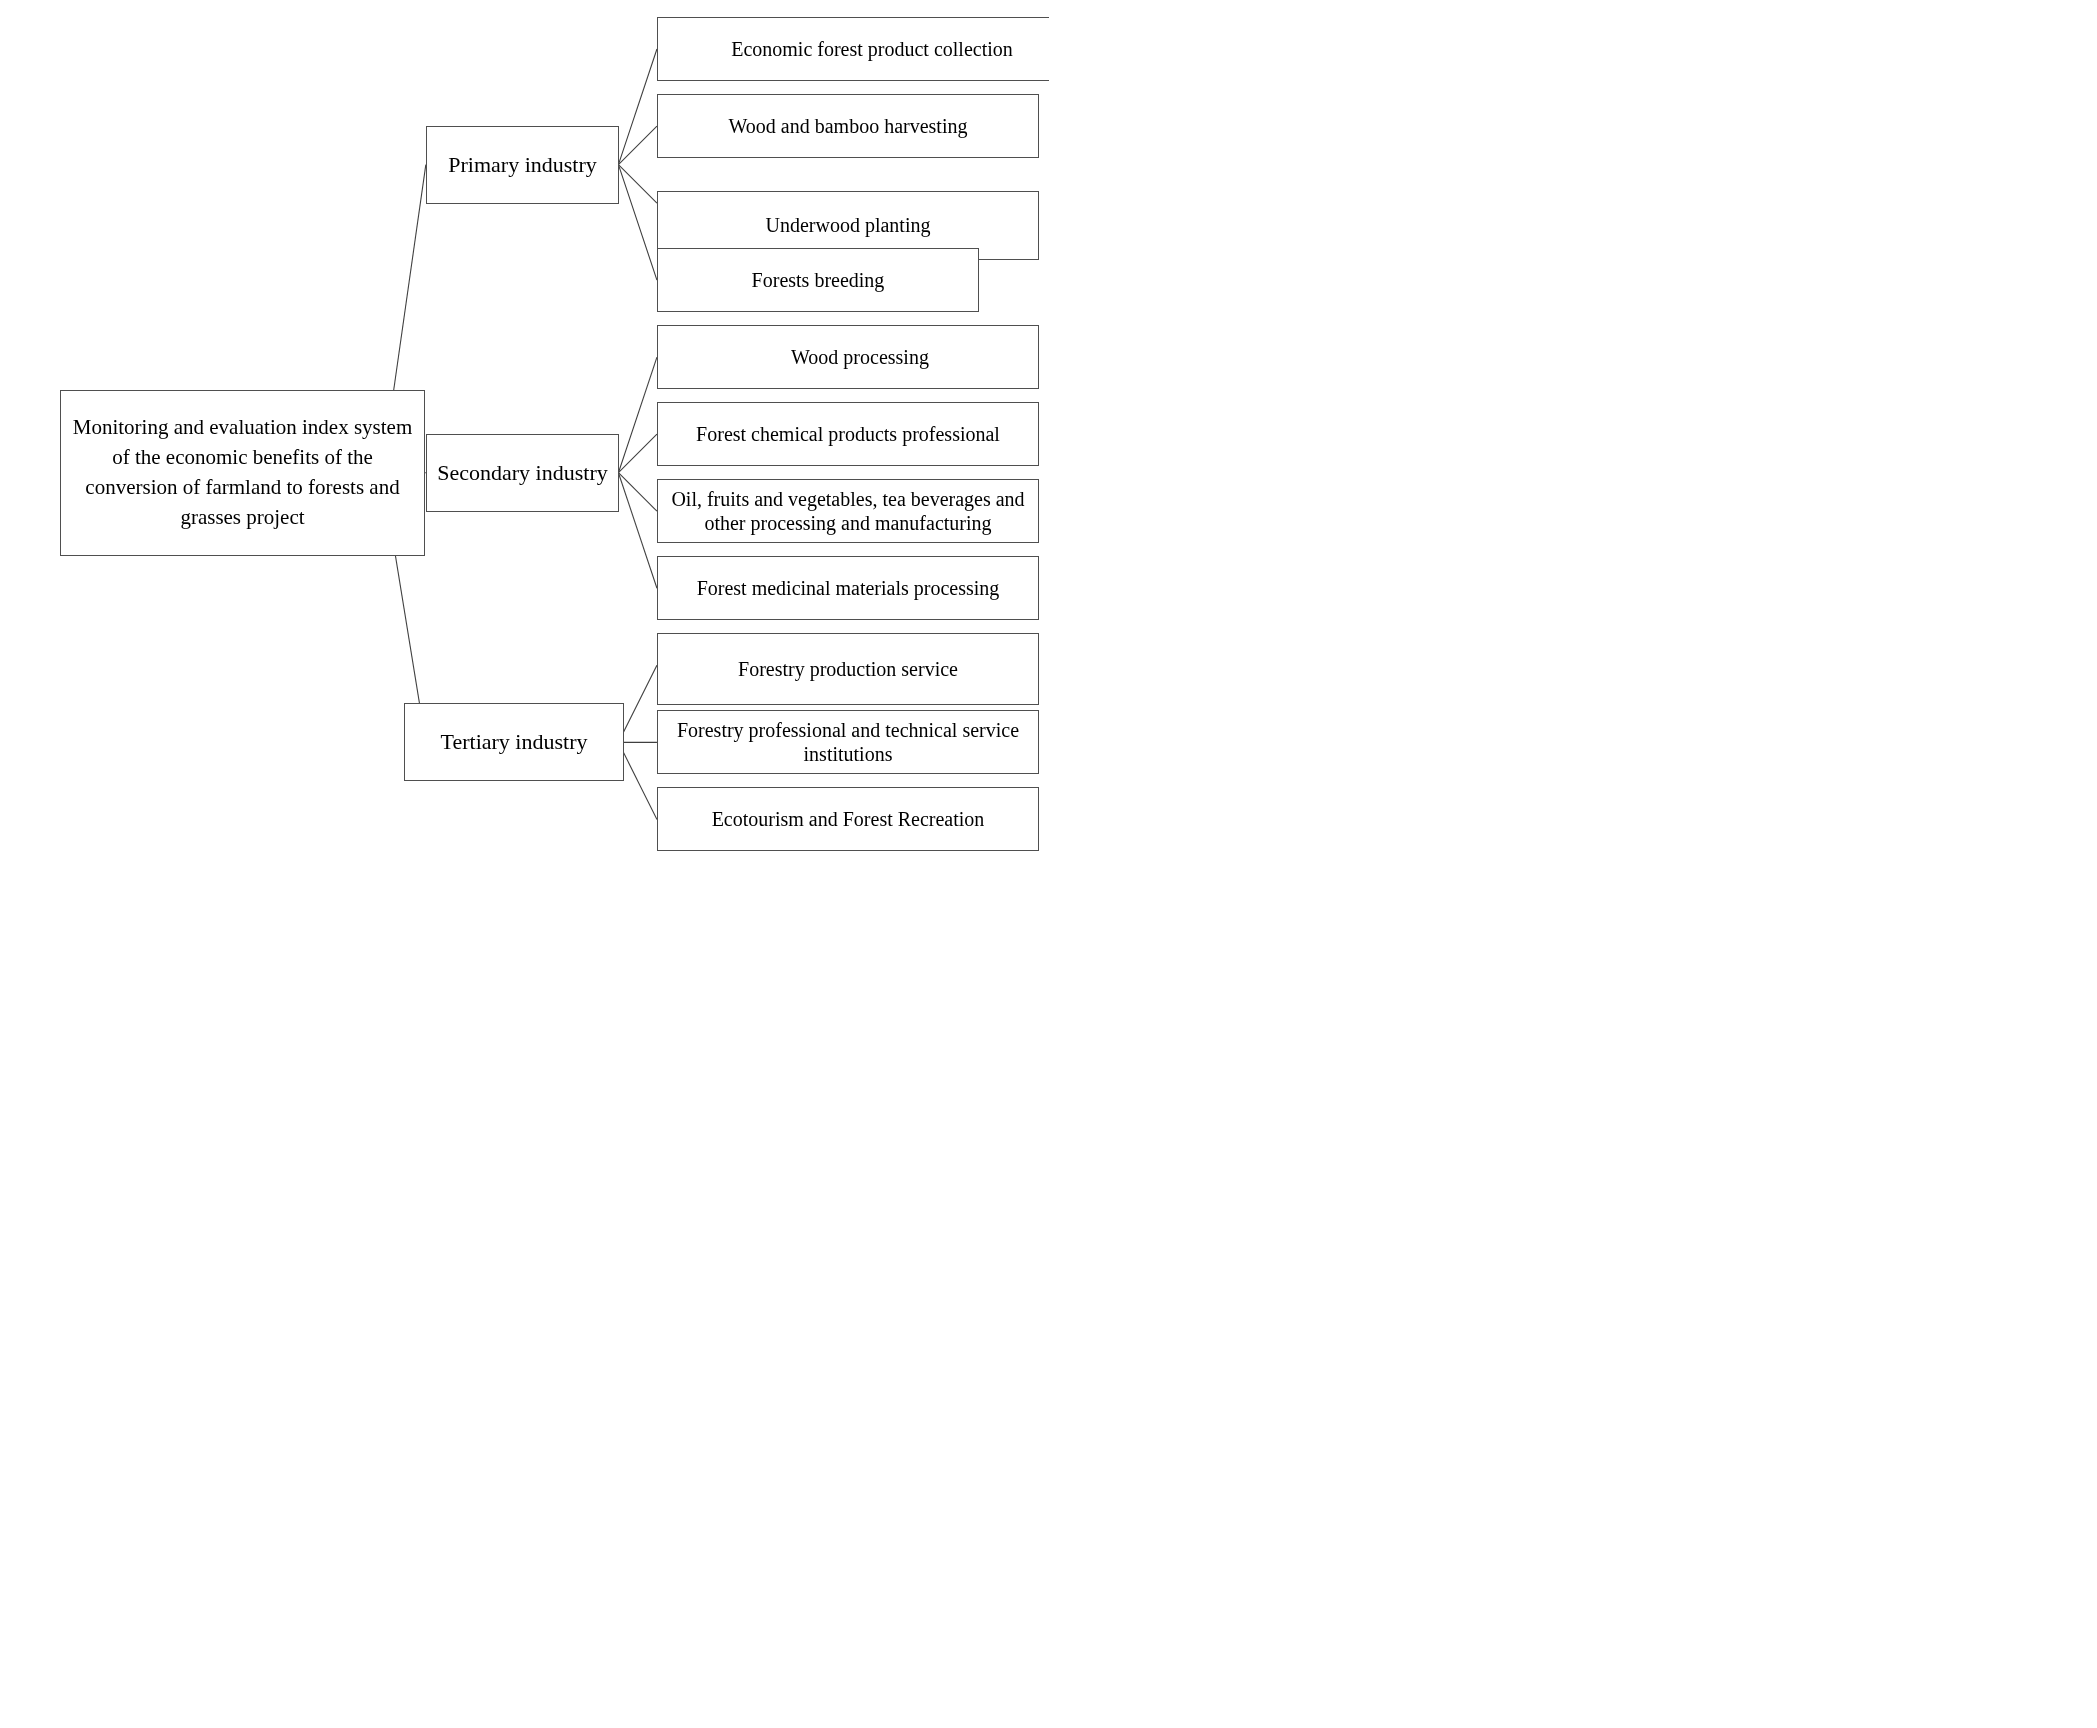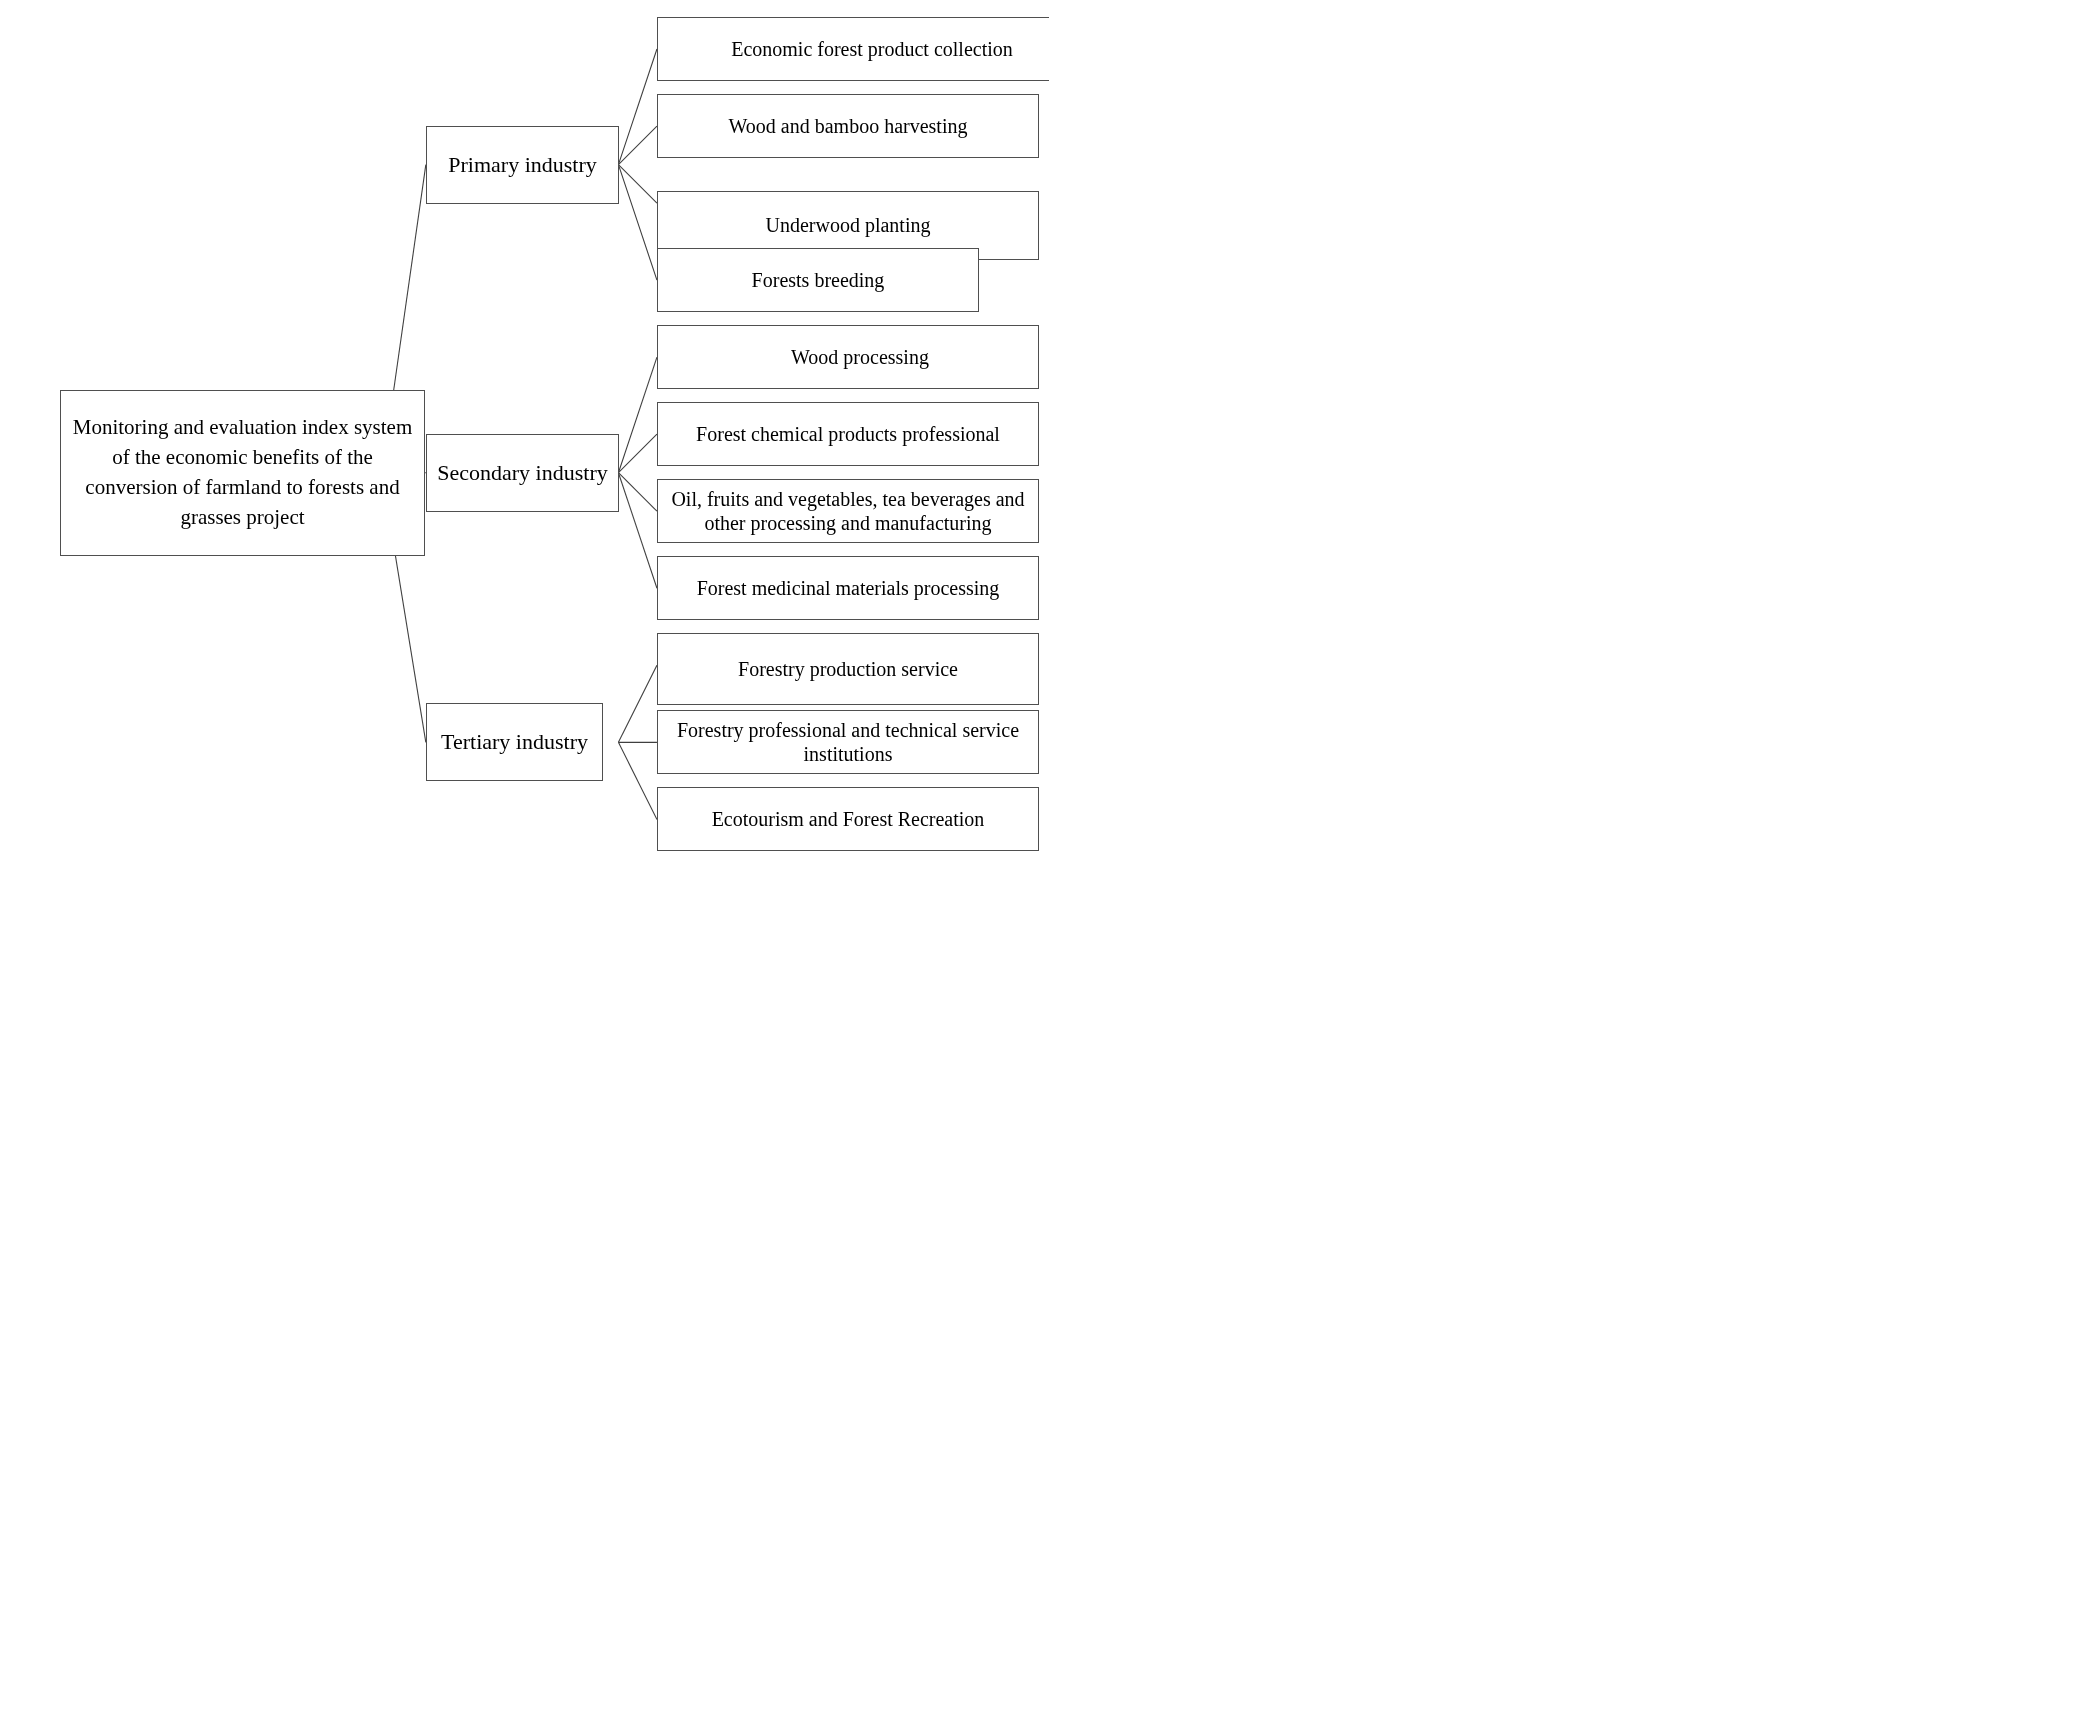--- a/index.html
+++ b/index.html
@@ -79,16 +79,16 @@
       <div class="box leaf" style="left: 657px; top: 248px; width: 322px; height: 64px;">Forests breeding</div>
       <div class="box industry" style="left: 426px; top: 126px; width: 193px; height: 78px;">Primary industry</div>
       <div class="box leaf" style="left: 657px; top: 325px; width: 382px; height: 64px; padding-left: 32px;">Wood processing</div>
       <div class="box leaf" style="left: 657px; top: 402px; width: 382px; height: 64px;">Forest chemical products professional</div>
       <div class="box leaf" style="left: 657px; top: 479px; width: 382px; height: 64px;">Oil, fruits and vegetables, tea beverages and other processing and manufacturing</div>
       <div class="box leaf" style="left: 657px; top: 556px; width: 382px; height: 64px;">Forest medicinal materials processing</div>
       <div class="box industry" style="left: 426px; top: 434px; width: 193px; height: 78px;">Secondary industry</div>
       <div class="box leaf" style="left: 657px; top: 633px; width: 382px; height: 72px;">Forestry production service</div>
       <div class="box leaf" style="left: 657px; top: 710px; width: 382px; height: 64px;">Forestry professional and technical service institutions</div>
       <div class="box leaf" style="left: 657px; top: 787px; width: 382px; height: 64px;">Ecotourism and Forest Recreation</div>
-      <div class="box industry" style="left: 426px; top: 703px; width: 177px; height: 78px;">Tertiary industry</div>
+      <div class="box industry" style="left: 404px; top: 703px; width: 220px; height: 78px;">Tertiary industry</div>
     </div>
 </div>
 
 
 </body></html>

